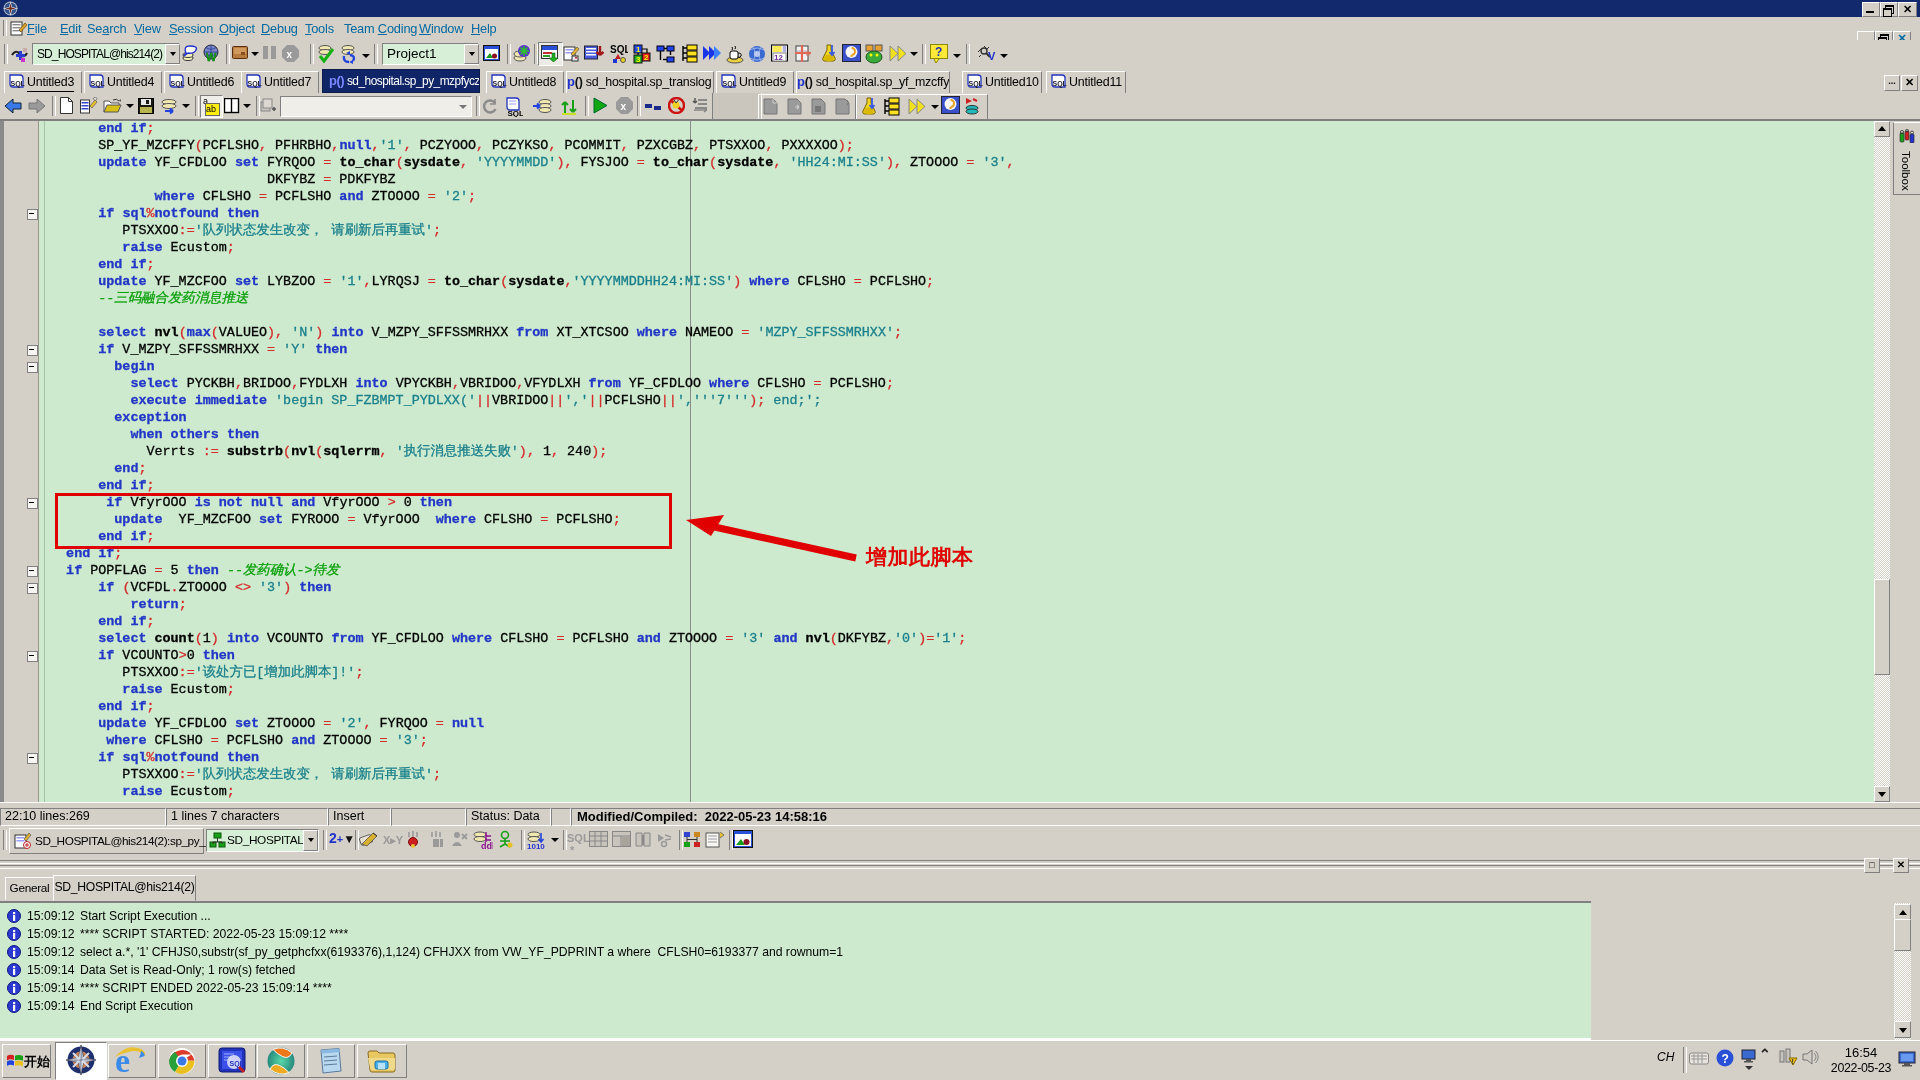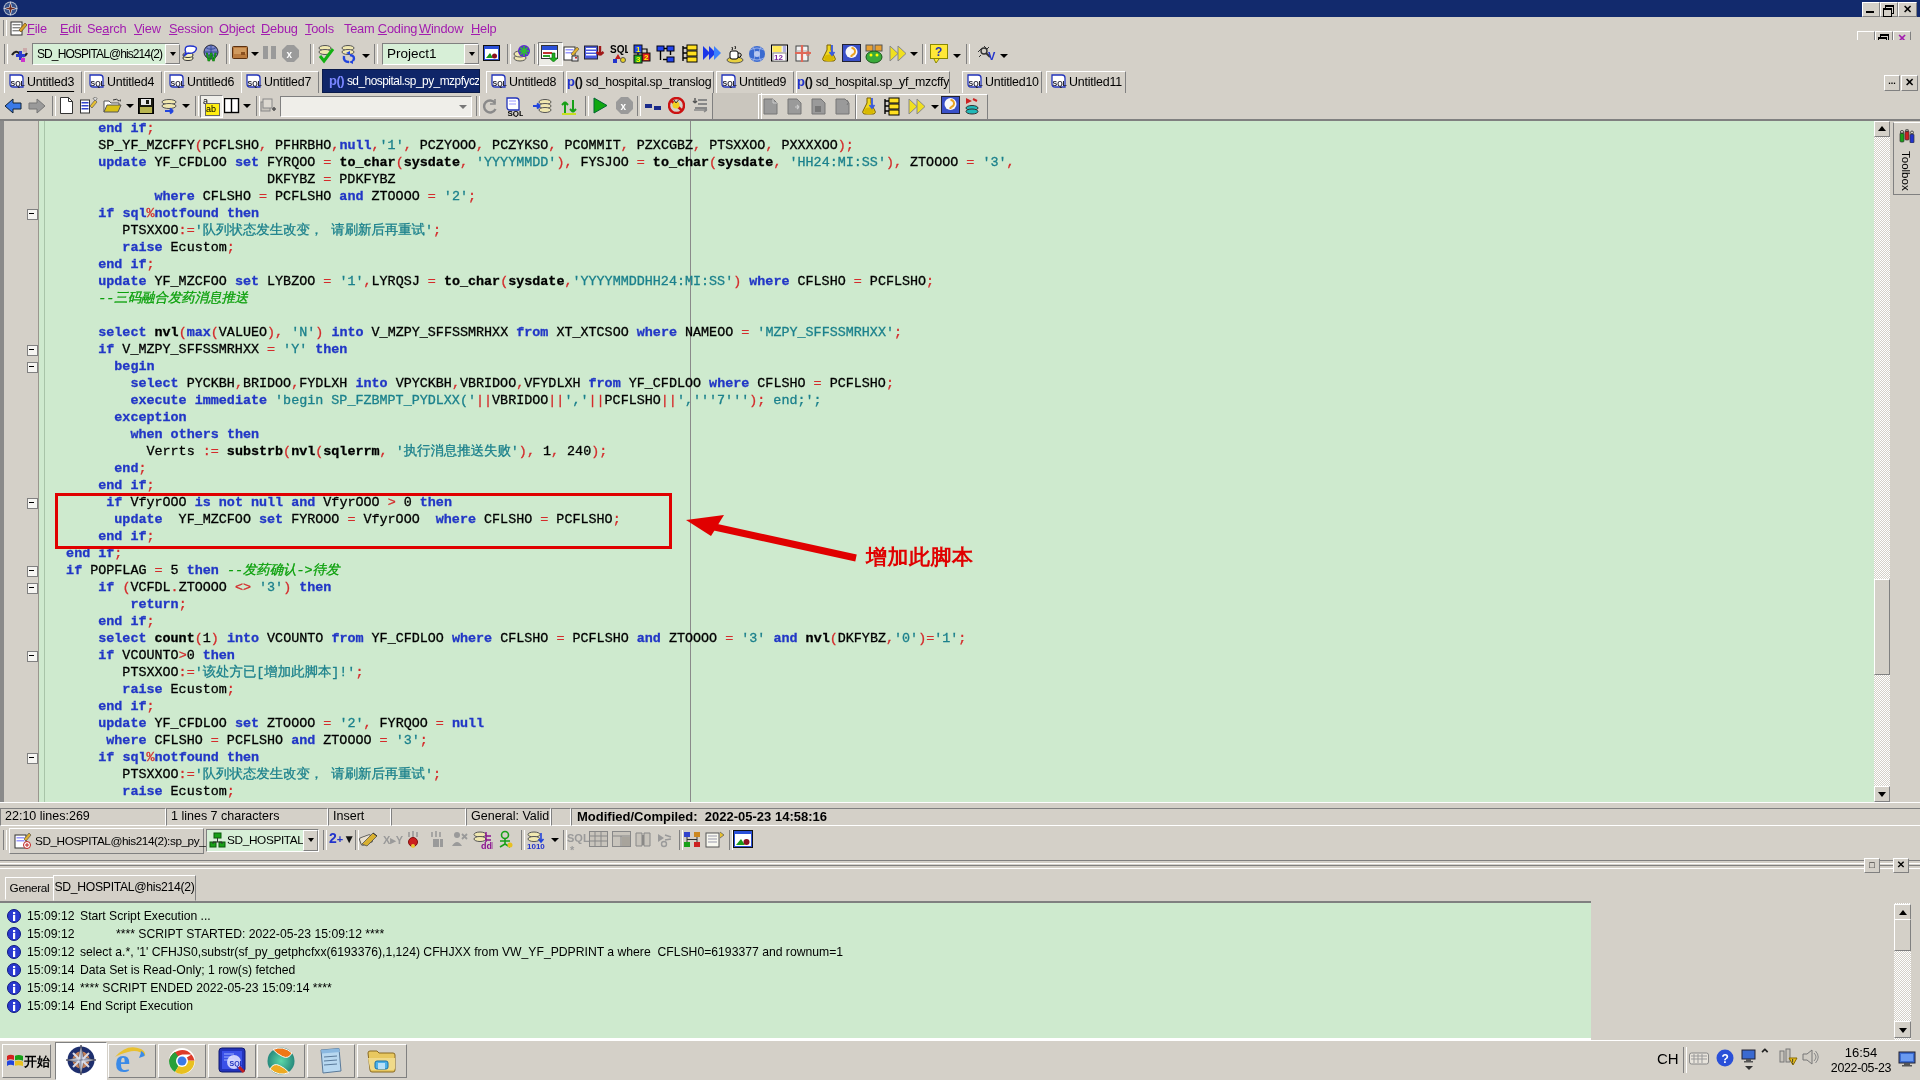--- a/index.html
+++ b/index.html
@@ -29,21 +29,21 @@
  <div class="abs rz" style="left:1862px;top:2px;width:16px;height:13px;background:#D4D0C8;">
       <div class="abs" style="left:3px;top:8px;width:8px;height:2px;background:#000"></div>
     </div>
  <div class="abs rz" style="left:1880px;top:2px;width:16px;height:13px;background:#D4D0C8;">
       <div class="abs" style="left:4px;top:2px;width:7px;height:6px;border:1px solid #000;border-top-width:2px;background:#D4D0C8"></div>
       <div class="abs" style="left:2px;top:5px;width:7px;height:6px;border:1px solid #000;border-top-width:2px;background:#D4D0C8"></div>
     </div>
  <div class="abs rz" style="left:1898px;top:2px;width:17px;height:13px;background:#D4D0C8;text-align:center;font-size:11px;font-weight:bold;line-height:12px;">✕</div>
 </div>
 
-<div class="abs" id="menubar" style="left:0;top:17px;width:1920px;height:23px;background:#D4D0C8;font-size:12.8px;letter-spacing:-0.2px;color:#a21caf;">
+<div class="abs" id="menubar" style="left:0;top:17px;width:1920px;height:23px;background:#D4D0C8;font-size:12.8px;letter-spacing:-0.2px;color:#0369a1;">
  <div class="abs" style="left:3px;top:3px;width:2px;height:16px;">
       <div class="vsep abs" style="left:0;top:0;height:16px;"></div>
     </div>
  <svg class="abs" style="left:10px;top:3px" width="17" height="16" viewBox="0 0 17 16">
       <rect x="1" y="2" width="11" height="13" fill="#fff" stroke="#333"></rect>
       <rect x="2.5" y="4" width="8" height="1.4" fill="#888"></rect>
       <rect x="2.5" y="7" width="8" height="1.4" fill="#888"></rect>
       <rect x="2.5" y="10" width="8" height="1.4" fill="#888"></rect>
       <path d="M9 10 L15 3 L17 5 L11 12 Z" fill="#d8a02a" stroke="#6a4a10" stroke-width="0.7"></path>
     </svg>
@@ -561,21 +561,21 @@
       <div class="abs" style="left:4px;top:0px;">22:10 lines:269</div>
     </div>
  <div class="abs sk" style="left:166px;top:2px;width:160px;height:16px;">
       <div class="abs" style="left:4px;top:0px;">1 lines 7 characters</div>
     </div>
  <div class="abs sk" style="left:328px;top:2px;width:61px;height:16px;">
       <div class="abs" style="left:4px;top:0px;">Insert</div>
     </div>
  <div class="abs sk" style="left:391px;top:2px;width:73px;height:16px;"></div>
  <div class="abs sk" style="left:466px;top:2px;width:83px;height:16px;">
-      <div class="abs" style="left:4px;top:0px;">General: Valid</div>
+      <div class="abs" style="left:4px;top:0px;">Status: Data</div>
     </div>
  <div class="abs sk" style="left:551px;top:2px;width:18px;height:16px;"></div>
  <div class="abs sk" style="left:571px;top:2px;width:1348px;height:16px;">
       <div class="abs" style="left:5px;top:0px;font-size:13px;font-weight:bold;">Modified/Compiled:&nbsp; 2022-05-23 14:58:16</div>
     </div>
 </div>
 
 <div class="abs" id="toolbar3" style="left:0;top:826px;width:1920px;height:28px;background:#D4D0C8;">
  <div class="vsep abs" style="left:3px;top:4px;height:20px;"></div>
  <div class="abs" style="left:9px;top:2px;width:193px;height:24px;background:#D4D0C8;border:1px solid;border-color:#fff #808080 #808080 #fff;">
@@ -709,21 +709,21 @@
         <div class="abs" style="left:27px;top:1px;">15:09:12</div>
         <div class="abs" style="left:80px;top:1px;white-space:pre;">Start Script Execution ...</div>
       </div>
       <div class="abs" style="left:0;top:21px;width:1880px;height:18px;">
         <svg class="abs" style="left:7px;top:1px" width="14" height="14">
           <circle cx="7" cy="7" r="6.5" fill="#2a3ad0" stroke="#101a80"></circle>
           <rect x="6" y="3" width="2.2" height="2.2" fill="#fff"></rect>
           <rect x="6" y="6" width="2.2" height="6" fill="#fff"></rect>
         </svg>
         <div class="abs" style="left:27px;top:1px;">15:09:12</div>
-        <div class="abs" style="left:80px;top:1px;white-space:pre;margin-left:36px;">**** SCRIPT STARTED: 2022-05-23 15:09:12 ****</div>
+        <div class="abs" style="left:80px;top:1px;white-space:pre;">**** SCRIPT STARTED: 2022-05-23 15:09:12 ****</div>
       </div>
       <div class="abs" style="left:0;top:39px;width:1880px;height:18px;">
         <svg class="abs" style="left:7px;top:1px" width="14" height="14">
           <circle cx="7" cy="7" r="6.5" fill="#2a3ad0" stroke="#101a80"></circle>
           <rect x="6" y="3" width="2.2" height="2.2" fill="#fff"></rect>
           <rect x="6" y="6" width="2.2" height="6" fill="#fff"></rect>
         </svg>
         <div class="abs" style="left:27px;top:1px;">15:09:12</div>
         <div class="abs" style="left:80px;top:1px;white-space:pre;">select a.*, '1' CFHJS0,substr(sf_py_getphcfxx(6193376),1,124) CFHJXX from VW_YF_PDPRINT a where  CFLSH0=6193377 and rownum=1</div>
       </div>
@@ -838,21 +838,21 @@
  </div>
  <div class="abs rz" style="left:357px;top:3px;width:48px;height:32px;background:#D4D0C8;">
   <svg class="abs" style="left:9px;top:3px" width="30" height="27" viewBox="0 0 30 27">
         <path d="M1 5 a2 2 0 0 1 2 -2 h7 l2 2 h14 a2 2 0 0 1 2 2 v15 a2 2 0 0 1 -2 2 h-21 a2 2 0 0 1 -2 -2 z" fill="#e8c860" stroke="#8a6a20"></path>
         <path d="M1 10 h27 v10 a2 2 0 0 1 -2 2 h-21 a2 2 0 0 1 -2 -2 z" fill="#f0da8a"></path>
         <rect x="8" y="13" width="13" height="8" rx="2" fill="#4ab0e8" stroke="#1a70a8"></rect>
         <rect x="11" y="15" width="7" height="6" fill="#b8e0f8"></rect>
       </svg>
  </div>
  <div class="abs" style="left:1645px;top:3px;width:2px;height:32px;"></div>
- <div class="abs" style="left:1657px;top:9px;font-size:15px;">CH</div>
+ <div class="abs" style="left:1657px;top:9px;font-size:12px;font-style:italic;">CH</div>
  <div class="vsep abs" style="left:1683px;top:6px;height:26px;"></div>
  <svg class="abs" style="left:1689px;top:10px" width="20" height="14">
       <rect x="0.5" y="2" width="19" height="11" rx="2" fill="#e8e4dc" stroke="#888"></rect>
       <path d="M2 5 h16 M2 8 h16 M5 3 v9 M9 3 v9 M13 3 v9" stroke="#999"></path>
     </svg>
  <svg class="abs" style="left:1716px;top:8px" width="18" height="18">
       <circle cx="9" cy="9" r="8.5" fill="#2a50d8"></circle>
       <text x="5.5" y="13.5" font-size="12" font-weight="bold" fill="#fff">?</text>
     </svg>
  <svg class="abs" style="left:1741px;top:7px" width="16" height="16">

